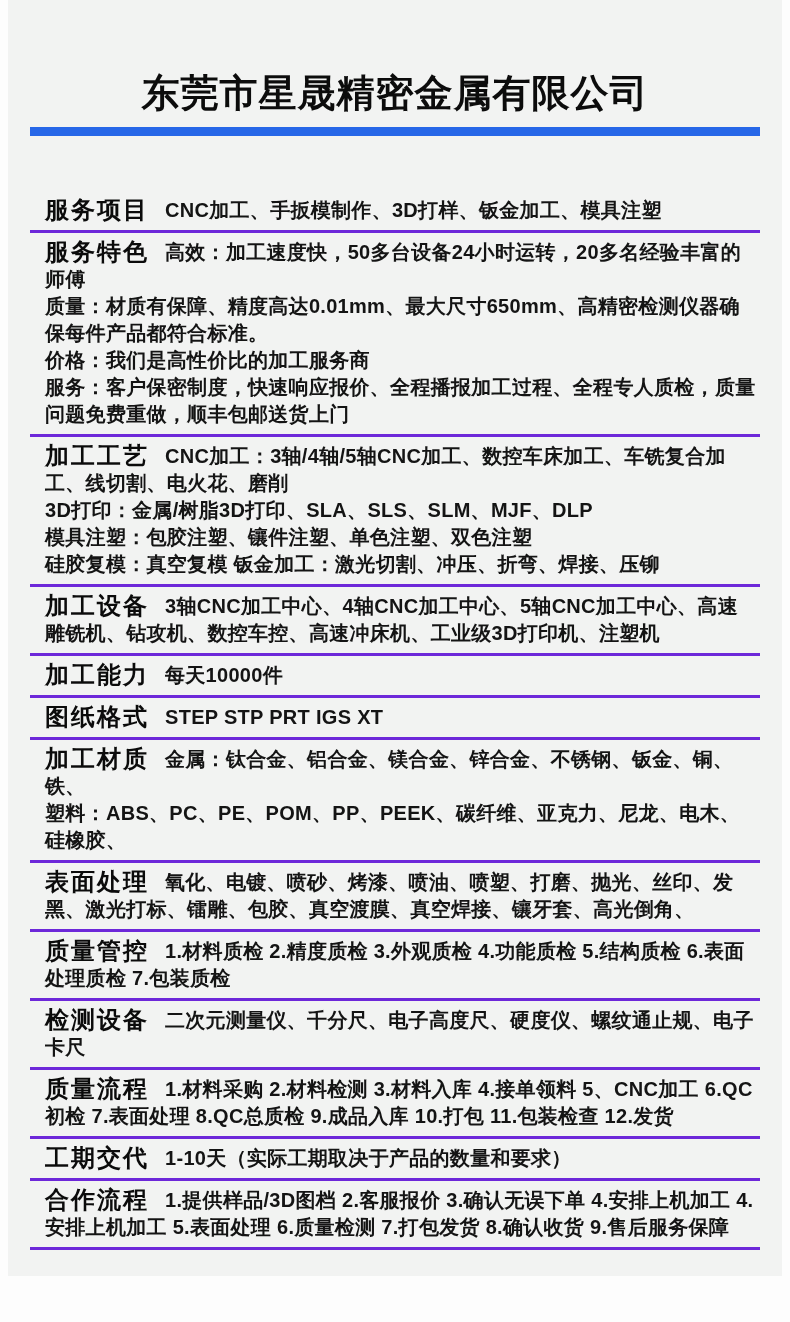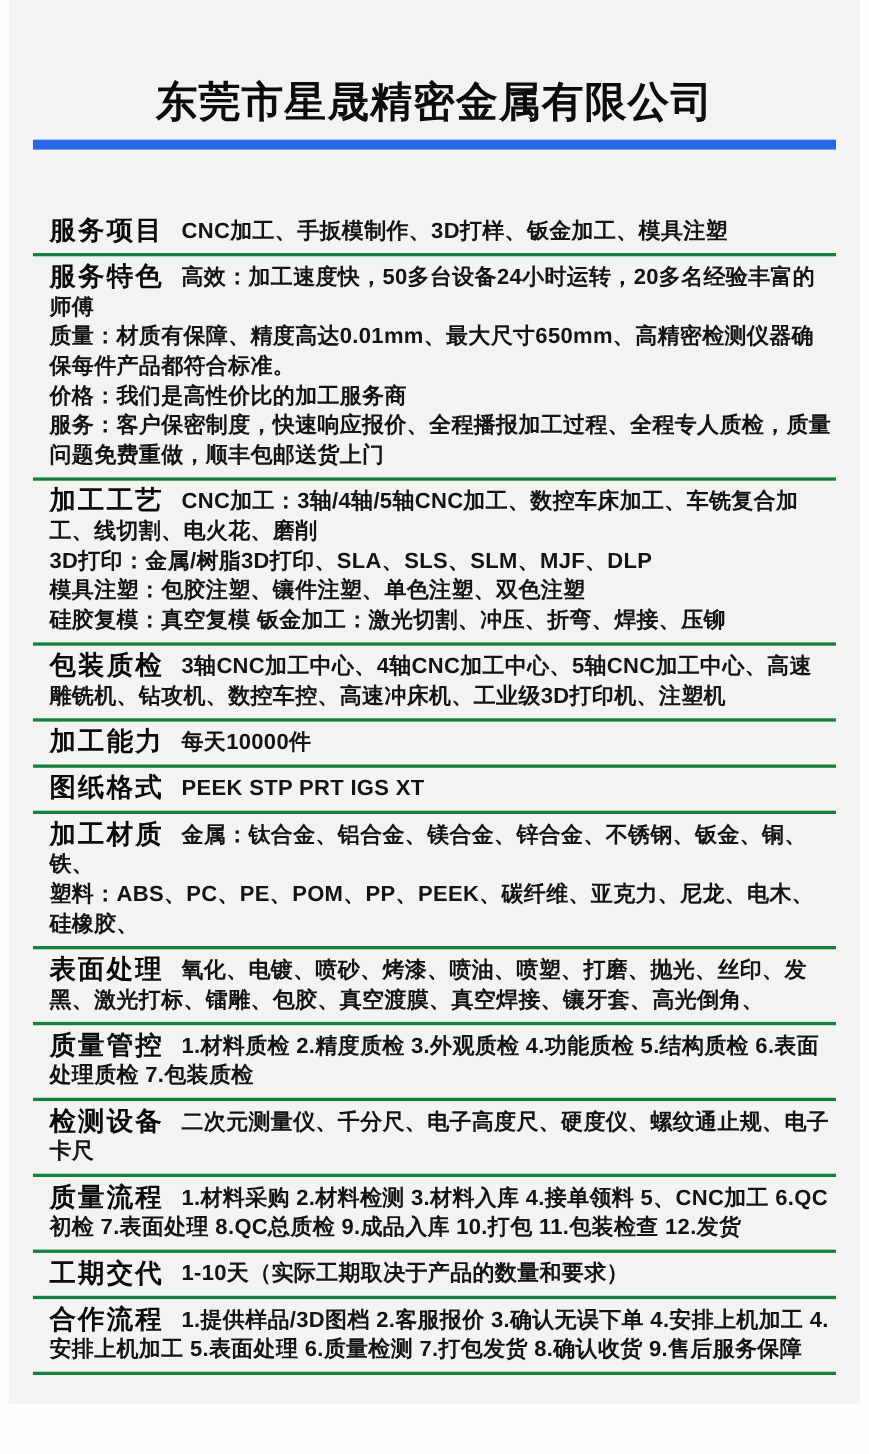--- a/index.html
+++ b/index.html
@@ -37,21 +37,21 @@
     height: 9px;
     margin: 9px 22px 0 22px;
     background: #2767e8;
   }
   .rows {
     margin-top: 55px;
   }
   .row {
     margin: 0 22px;
     padding: 5px 0 6px 0;
-    border-bottom: 3px solid #15803d;
+    border-bottom: 3px solid #6d28d9;
   }
   .row .line {
     margin: 0;
     padding: 0 2px 0 15px;
     font-size: 20px;
     font-weight: 600;
     color: #141414;
     line-height: 27px;
     letter-spacing: 0.3px;
     word-break: break-all;
@@ -89,29 +89,29 @@
 
   <section class="row">
     <p class="line first-line"><span class="row-label">加工工艺</span><span class="row-content">CNC加工：3轴/4轴/5轴CNC加工、数控车床加工、车铣复合加工、线切割、电火花、磨削</span></p>
   <p class="line">3D打印：金属/树脂3D打印、SLA、SLS、SLM、MJF、DLP</p>
           <p class="line">模具注塑：包胶注塑、镶件注塑、单色注塑、双色注塑</p>
           <p class="line">硅胶复模：真空复模 钣金加工：激光切割、冲压、折弯、焊接、压铆</p>
         </section>
 
 
   <section class="row">
-    <p class="line first-line"><span class="row-label">包装质检</span><span class="row-content">3轴CNC加工中心、4轴CNC加工中心、5轴CNC加工中心、高速雕铣机、钻攻机、数控车控、高速冲床机、工业级3D打印机、注塑机</span></p>
+    <p class="line first-line"><span class="row-label">加工设备</span><span class="row-content">3轴CNC加工中心、4轴CNC加工中心、5轴CNC加工中心、高速雕铣机、钻攻机、数控车控、高速冲床机、工业级3D打印机、注塑机</span></p>
   </section>
 
   <section class="row">
     <p class="line first-line"><span class="row-label">加工能力</span><span class="row-content">每天10000件</span></p>
   </section>
 
   <section class="row">
-    <p class="line first-line"><span class="row-label">图纸格式</span><span class="row-content">PEEK STP PRT IGS XT</span></p>
+    <p class="line first-line"><span class="row-label">图纸格式</span><span class="row-content">STEP STP PRT IGS XT</span></p>
   </section>
 
   <section class="row">
     <p class="line first-line"><span class="row-label">加工材质</span><span class="row-content">金属：钛合金、铝合金、镁合金、锌合金、不锈钢、钣金、铜、铁、</span></p>
   <p class="line">塑料：ABS、PC、PE、POM、PP、PEEK、碳纤维、亚克力、尼龙、电木、硅橡胶、</p>
         </section>
 
   <section class="row">
     <p class="line first-line"><span class="row-label">表面处理</span><span class="row-content">氧化、电镀、喷砂、烤漆、喷油、喷塑、打磨、抛光、丝印、发黑、激光打标、镭雕、包胶、真空渡膜、真空焊接、镶牙套、高光倒角、</span></p>
   </section>

